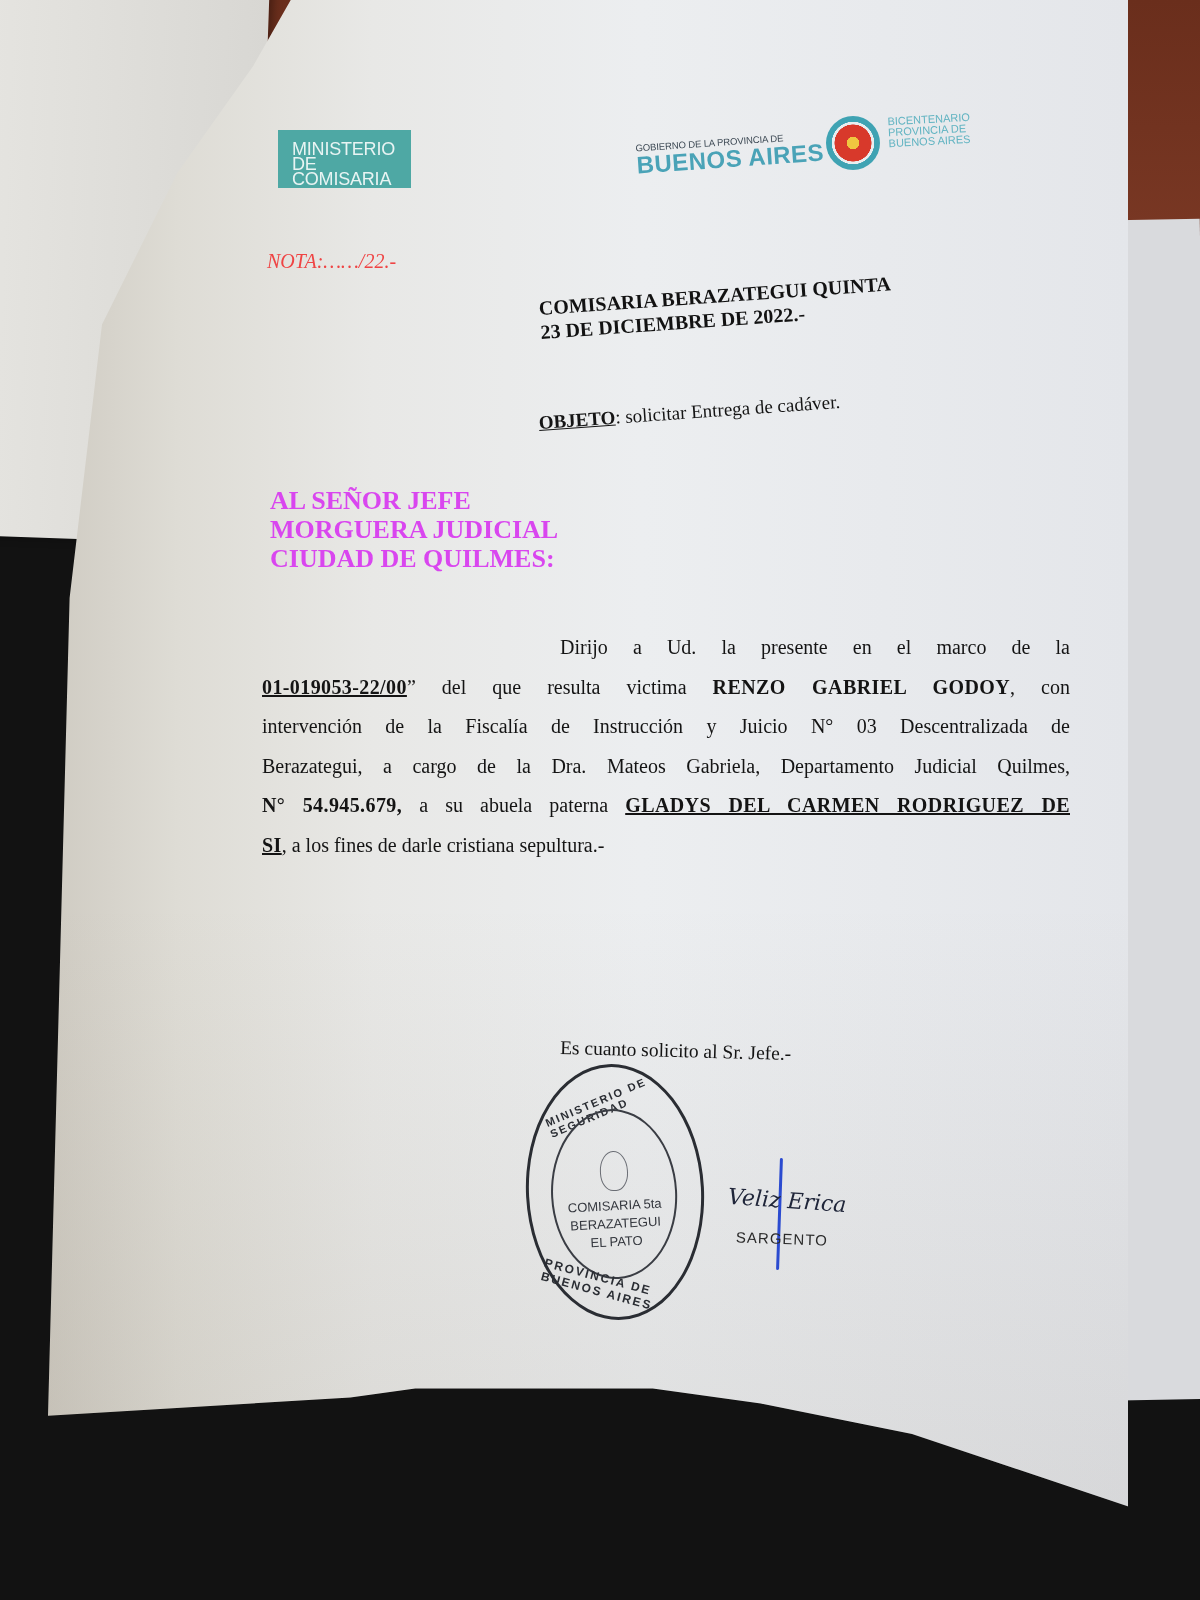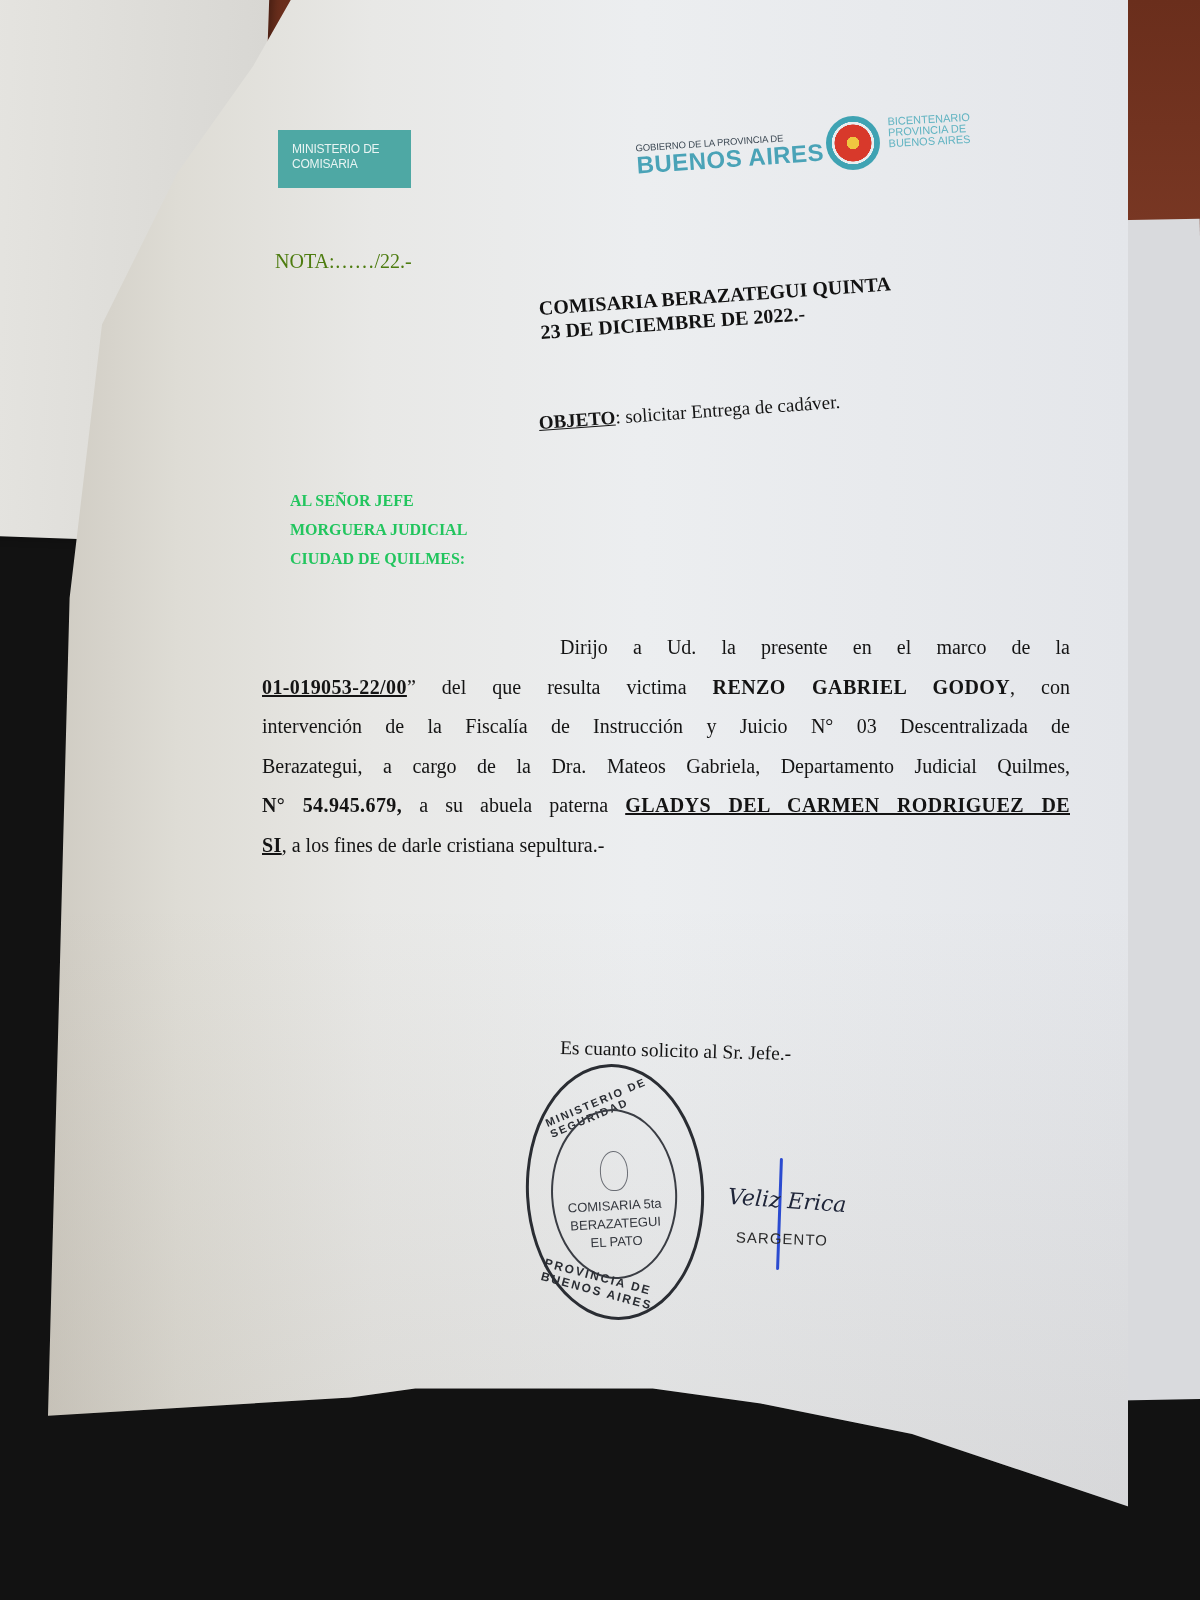--- a/index.html
+++ b/index.html
@@ -7,32 +7,32 @@
   .bg-wood{position:absolute;left:0;top:0;width:1200px;height:640px;background:linear-gradient(180deg,#6a2e1c 0%,#7a3824 40%,#5a2818 100%);}
   .bg-dark{position:absolute;left:0;top:520px;width:1200px;height:1080px;background:#121212;}
   .left-page{position:absolute;left:-40px;top:-20px;width:300px;height:560px;background:linear-gradient(90deg,#e6e5e1,#d8d7d3);border-radius:0 0 60px 0;transform:rotate(2deg);box-shadow:4px 0 10px rgba(0,0,0,.35);}
   .back-sheet{position:absolute;left:1070px;top:220px;width:140px;height:1180px;background:#d9dadd;transform:rotate(-1deg);}
   .paper{position:absolute;left:48px;top:-10px;width:1080px;height:1520px;
     background:linear-gradient(90deg,#cfcbc2 0%,#dedcd5 12%,#e8e8e6 30%,#eceef0 55%,#e4e6ea 100%);
     clip-path:polygon(23% 0%,100% 0%,101% 100%,80% 95%,66% 93%,56% 92%,34% 92%,28% 92.6%,0% 93.8%,2% 40%,5% 22%,12% 12%,19% 5%);}
   .shade{position:absolute;left:48px;top:-10px;width:1080px;height:1520px;pointer-events:none;
     background:linear-gradient(180deg,rgba(255,255,255,0) 60%,rgba(120,110,95,.12) 100%);
     clip-path:polygon(23% 0%,100% 0%,101% 100%,80% 95%,66% 93%,56% 92%,34% 92%,28% 92.6%,0% 93.8%,2% 40%,5% 22%,12% 12%,19% 5%);}
-  .logo-min{position:absolute;left:278px;top:130px;width:133px;height:58px;background:#4ea8a4;color:#e8f4f3;font-family:"Liberation Sans",sans-serif;font-size:12px;line-height:15px;padding:12px 0 0 14px;box-sizing:border-box;letter-spacing:-.2px;}
+  .logo-min{position:absolute;left:278px;top:130px;width:133px;height:58px;background:#4ea8a4;color:#e8f4f3;font-family:"Liberation Sans",sans-serif;font-size:18px;line-height:15px;padding:12px 0 0 14px;box-sizing:border-box;letter-spacing:-.2px;}
   .logo-ba{position:absolute;left:636px;top:136px;transform:rotate(-4deg);font-family:"Liberation Sans",sans-serif;color:#4aa3b7;}
   .logo-ba .small{font-size:9.5px;color:#3e4a55;letter-spacing:-.1px;}
   .logo-ba .big{font-size:24px;font-weight:bold;letter-spacing:.5px;line-height:24px;}
   .rosette{position:absolute;left:826px;top:116px;width:54px;height:54px;border-radius:50%;
     background:radial-gradient(circle,#f0c640 0 16%,#d8392b 17% 48%,#e8eef0 49% 55%,#3fa3b3 56% 100%);}
   .bicent{position:absolute;left:888px;top:114px;font-family:"Liberation Sans",sans-serif;font-size:11px;line-height:11px;color:#62b4c2;transform:rotate(-3deg);}
-  .nota{position:absolute;left:275px;top:250px;font-size:20px;color:#4d7c0f;}
+  .nota{position:absolute;left:267px;top:250px;font-size:20px;color:#ef4444;font-style:italic;}
   .heading{position:absolute;left:538px;top:296px;font-size:20px;font-weight:bold;line-height:24px;color:#121212;transform:rotate(-4deg);transform-origin:left top;}
   .objeto{position:absolute;left:538px;top:412px;font-size:19px;color:#151515;transform:rotate(-4deg);transform-origin:left top;}
   .objeto b{text-decoration:underline;}
-  .addressee{position:absolute;left:270px;top:486px;font-size:16px;font-weight:bold;line-height:29px;color:#22c55e;margin-left:20px;}
+  .addressee{position:absolute;left:270px;top:486px;font-size:26px;font-weight:bold;line-height:29px;color:#d946ef;}
   .addressee .u{}
   .body{position:absolute;left:262px;top:628px;width:808px;font-size:20px;line-height:39.5px;color:#141414;text-align:justify;font-family:"Liberation Serif",serif;}
   .body .line{display:block;white-space:nowrap;text-align:justify;text-align-last:justify;}
   .body .first{padding-left:298px;}
   .body .last{text-align-last:left;}
   .body b{font-weight:bold;letter-spacing:.4px;}
   .body .ul{text-decoration:underline;text-decoration-thickness:2px;}
   .closing{position:absolute;left:560px;top:1040px;font-size:19.5px;color:#141414;transform:rotate(1.5deg);}
   .stamp{position:absolute;left:526px;top:1064px;width:172px;height:250px;border:3px solid #2a2d33;border-radius:50%;transform:rotate(-3deg);}
   .stamp-inner{position:absolute;left:22px;top:42px;width:122px;height:166px;border:2px solid #3a3d44;border-radius:50%;}

